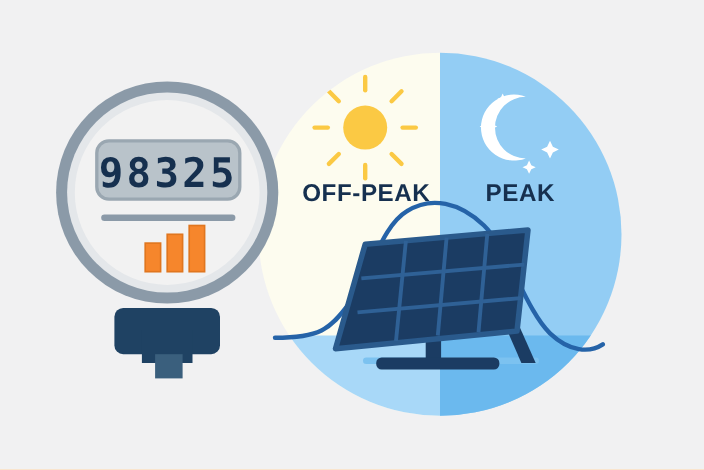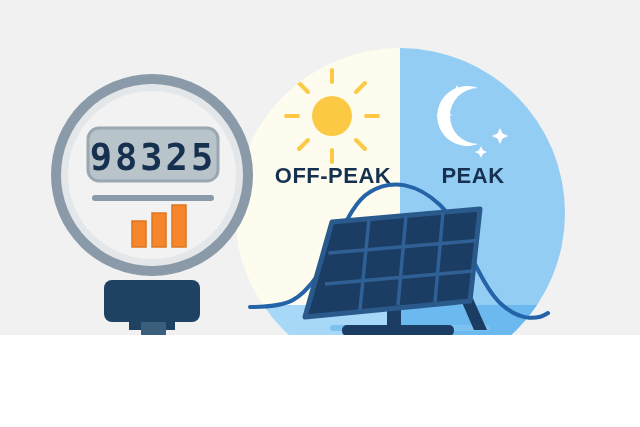--- a/index.html
+++ b/index.html
@@ -7,21 +7,21 @@
     margin: 0;
     padding: 0;
     background: #ffffff;
   }
   body {
     font-family: "Liberation Sans", sans-serif;
   }
   #stage {
     position: relative;
     width: 640px;
-    height: 335px;
+    height: 427px;
     overflow: hidden;
     background: #fdba74;
   }
   #scene-svg {
     display: block;
     width: 640px;
     height: 427px;
   }
   .lbl {
     font-family: "Liberation Sans", sans-serif;

